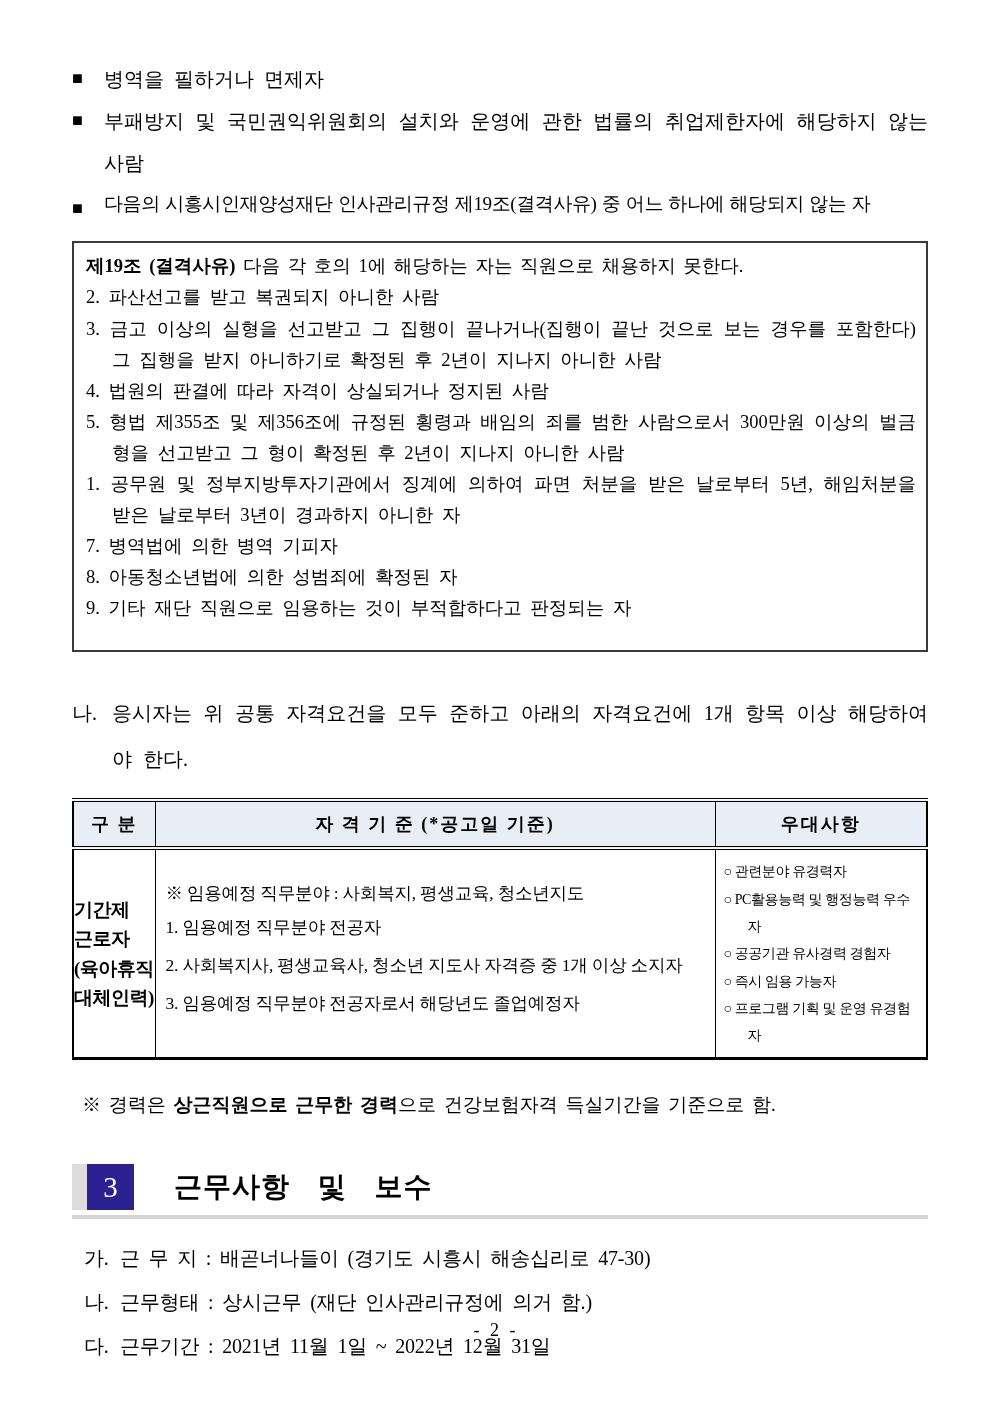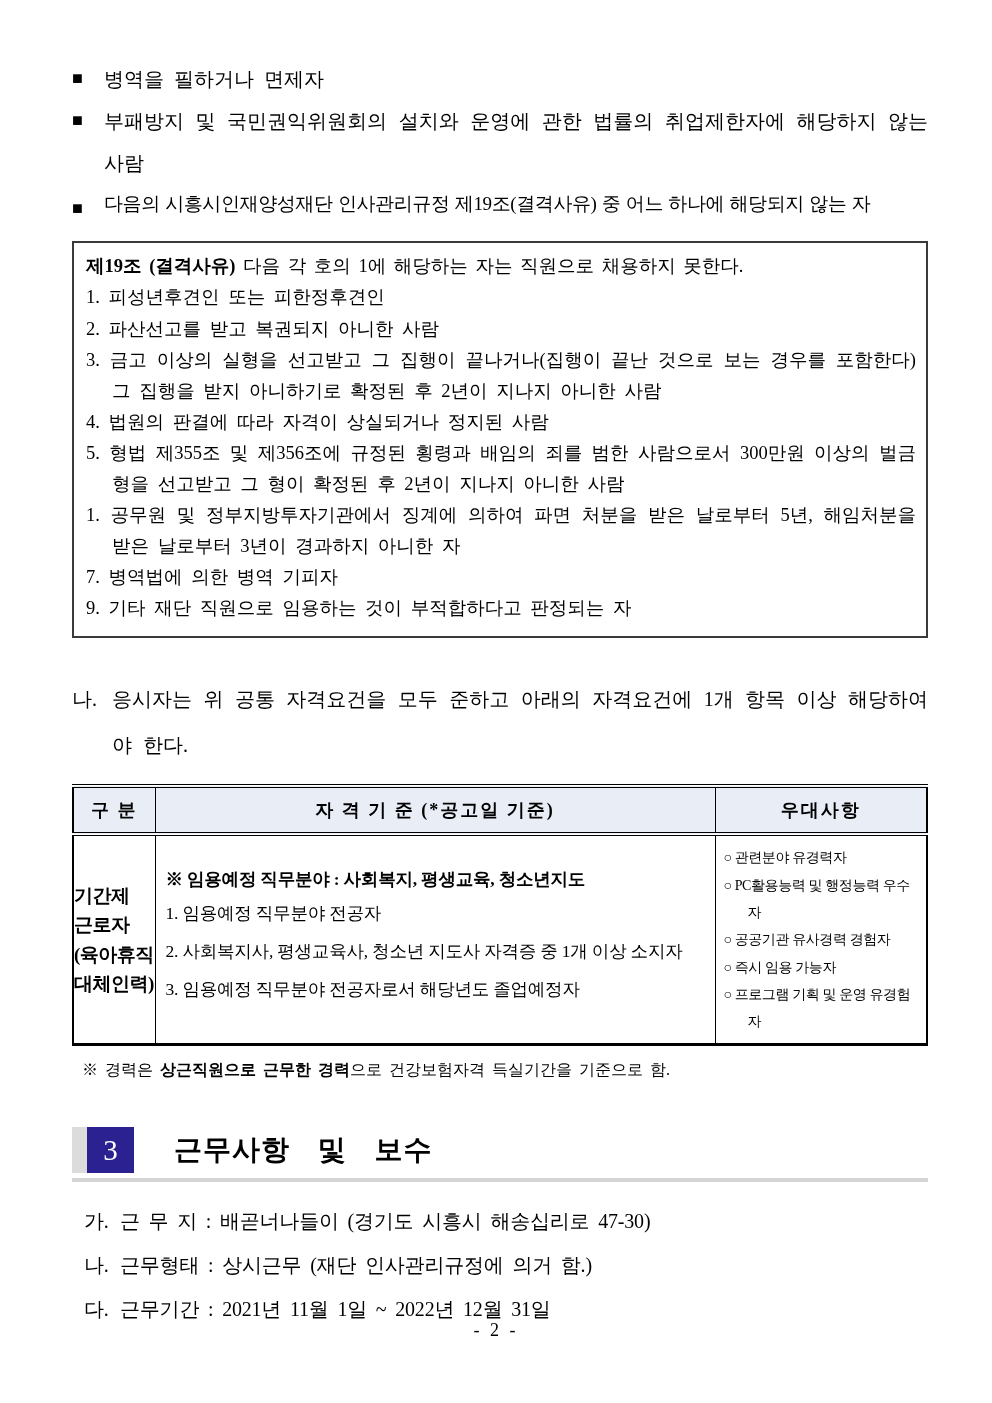--- a/index.html
+++ b/index.html
@@ -13,21 +13,21 @@
 
   
   .bullet { display:flex; font-size:20px; line-height:2.1; text-align:justify; word-spacing:5px; }
   .bullet .marker { flex:0 0 32px; font-size:18px; line-height:2.3; }
   .bullet .btext { flex:1; }
   .bullet.tight { line-height:1.7; margin-top:4px; }
   .bullet.tight .btext { font-size:19px; letter-spacing:-0.4px; word-spacing:1px; white-space:nowrap; }
 
   
   .article-box {
-    border:2px solid #3a3a3a; margin-top:12px; padding:8px 10px 12px 12px;
+    border:2px solid #3a3a3a; margin-top:12px; padding:8px 10px 26px 12px;
     font-size:18.5px; line-height:1.68;
   }
   .article-box .intro-line { text-align:justify; word-spacing:3px; }
   .article-box .intro-title { font-weight:bold; }
   .article-box .item { padding-left:26px; text-indent:-26px; text-align:justify; word-spacing:4px; }
 
   
   .clause { display:flex; margin-top:38px; font-size:20px; line-height:2.3; text-align:justify; word-spacing:6px; }
   .clause .clabel { flex:0 0 40px; }
   .clause .ctext { flex:1; }
@@ -37,27 +37,27 @@
     border-left:2px solid #000; border-right:2px solid #000; border-bottom:3px solid #000; }
   table.qual th {
     border-top:4px double #000; border-bottom:4px double #000;
     background:#e9edf6; font-size:18px; font-weight:bold; height:30px;
     letter-spacing:2px; padding:10px 4px;
   }
   table.qual th + th, table.qual td + td { border-left:1.5px solid #000; }
   td.cat { width:82px; text-align:left; vertical-align:middle;
     font-size:19px; font-weight:600; line-height:1.55; letter-spacing:-0.5px; }
   td.crit { width:560px; vertical-align:middle; padding:12px 8px 16px 10px; font-size:17.5px; }
-  td.crit .crit-note { font-weight:bold; margin-bottom:4px; letter-spacing:-0.2px; }
+  td.crit .crit-note { font-weight:normal; margin-bottom:4px; letter-spacing:-0.2px; }
   td.crit .crit-item { line-height:2.15; letter-spacing:-0.2px; }
   td.pref { vertical-align:top; padding:8px 4px 8px 8px; font-size:14px; }
   td.pref .pref-item { padding-left:24px; text-indent:-24px; line-height:1.95; letter-spacing:-0.4px; }
 
   
-  .career-note { margin-top:14px; margin-left:10px; font-size:16px; word-spacing:3px; }
+  .career-note { margin-top:32px; margin-left:10px; font-size:19px; word-spacing:3px; }
   .career-note b { font-weight:bold; }
 
   
   .section-header { margin-top:46px; display:flex; align-items:stretch;
     border-bottom:4px solid #d5d5d5; padding-bottom:5px; }
   .section-stub { width:15px; background:#dcdcdc; }
   .section-num { width:47px; height:46px; background:#2b2190; color:#ffffff;
     display:flex; align-items:center; justify-content:center;
     font-size:29px; font-family:"Liberation Serif","DejaVu Serif",serif; }
   .section-title { font-size:28px; font-weight:bold; margin-left:40px;
@@ -90,34 +90,34 @@
     <span class="btext">다음의 시흥시인재양성재단 인사관리규정 제19조(결격사유) 중 어느 하나에 해당되지 않는 자</span>
   </div>
 
   <div class="article-box">
     <div class="intro-line">
       <span class="intro-title">제19조 (결격사유)</span>
       <span>다음 각 호의 1에 해당하는 자는 직원으로 채용하지 못한다.</span>
     </div>
     <div>
 
-        <div class="item">1. 피성년후견인 또는 피한정후견인</div>
 
         <div class="item">2. 파산선고를 받고 복권되지 아니한 사람</div>
 
         <div class="item">3. 금고 이상의 실형을 선고받고 그 집행이 끝나거나(집행이 끝난 것으로 보는 경우를 포함한다) 그 집행을 받지 아니하기로 확정된 후 2년이 지나지 아니한 사람</div>
 
         <div class="item">4. 법원의 판결에 따라 자격이 상실되거나 정지된 사람</div>
 
         <div class="item">5. 형법 제355조 및 제356조에 규정된 횡령과 배임의 죄를 범한 사람으로서 300만원 이상의 벌금형을 선고받고 그 형이 확정된 후 2년이 지나지 아니한 사람</div>
 
         <div class="item">1. 공무원 및 정부지방투자기관에서 징계에 의하여 파면 처분을 받은 날로부터 5년, 해임처분을 받은 날로부터 3년이 경과하지 아니한 자</div>
 
         <div class="item">7. 병역법에 의한 병역 기피자</div>
 
+        <div class="item">8. 아동청소년법에 의한 성범죄에 확정된 자</div>
 
         <div class="item">9. 기타 재단 직원으로 임용하는 것이 부적합하다고 판정되는 자</div>
       </div>
   </div>
 
   <div class="clause">
     <span class="clabel">나.</span>
     <span class="ctext">응시자는 위 공통 자격요건을 모두 준하고 아래의 자격요건에 1개 항목 이상 해당하여야 한다.</span>
   </div>
 

